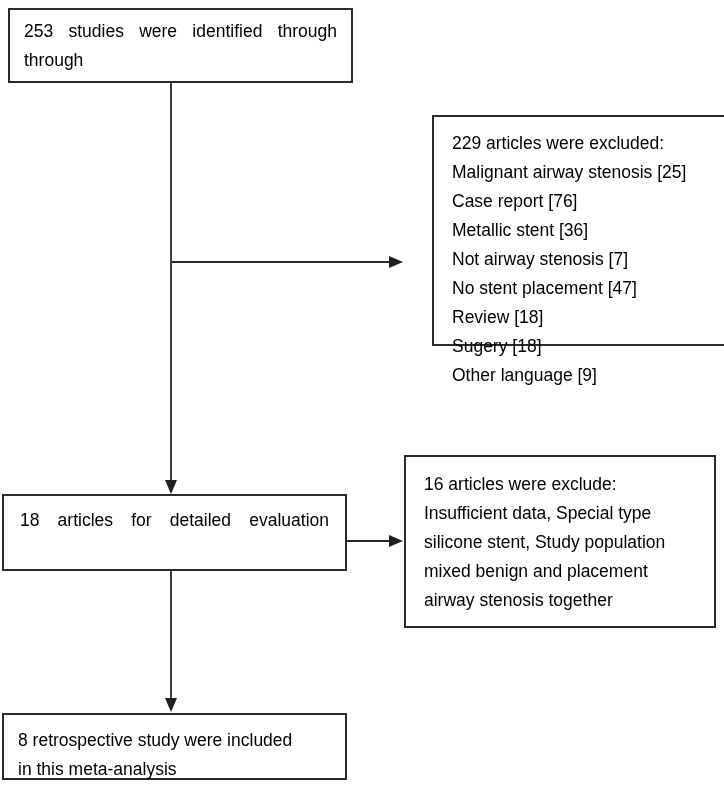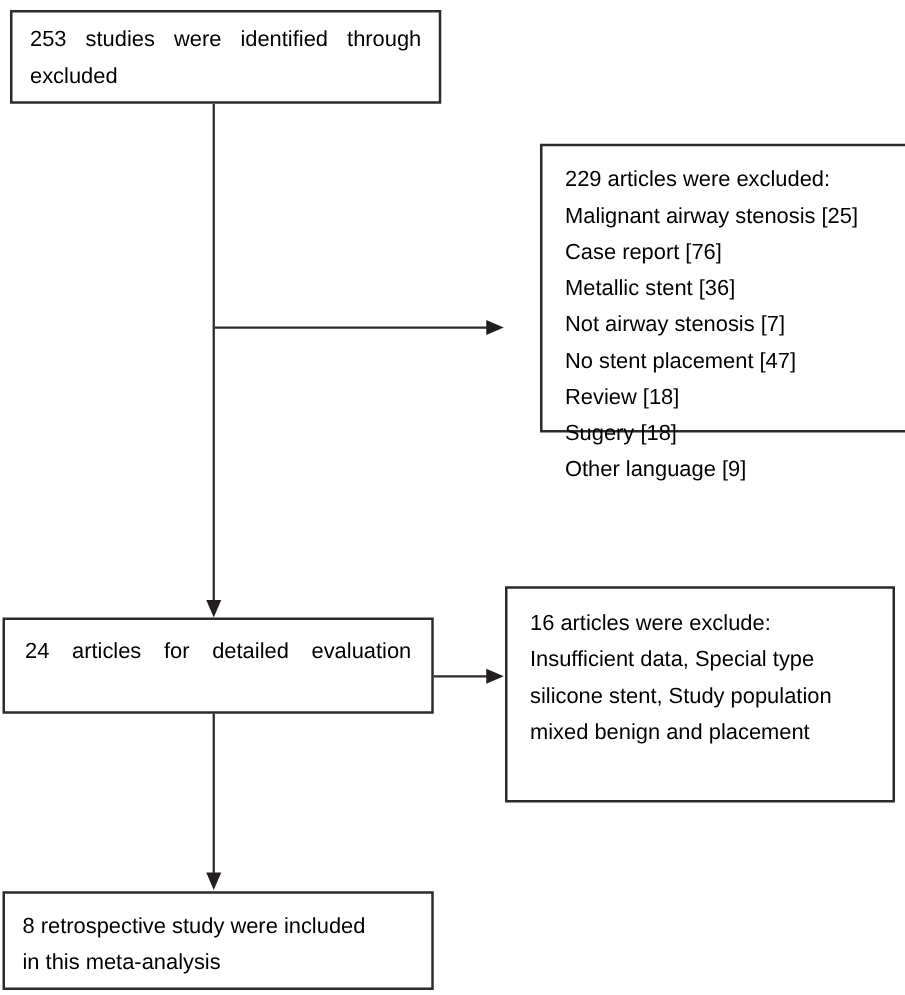--- a/index.html
+++ b/index.html
@@ -28,22 +28,22 @@
     white-space: nowrap;
   }
   .box .line.stretch {
     text-align: justify;
     text-align-last: justify;
     white-space: normal;
   }
   #box-identified   { left: 8px;   top: 8px;   width: 345px; height: 75px;  padding: 7px 14px 0 14px; }
   #box-excluded-229 { left: 432px; top: 115px; width: 313px; height: 231px; padding: 12px 10px 0 18px; }
   #box-detailed     { left: 2px;   top: 494px; width: 345px; height: 77px;  padding: 10px 16px 0 16px; }
-  #box-excluded-16  { left: 404px; top: 469px; width: 312px; height: 173px; padding: 13px 16px 0 18px; }
-  #box-included     { left: 2px;   top: 713px; width: 345px; height: 79px;  padding: 11px 24px 0 14px; }
+  #box-excluded-16  { left: 404px; top: 455px; width: 312px; height: 173px; padding: 13px 16px 0 18px; }
+  #box-included     { left: 2px;   top: 713px; width: 345px; height: 67px;  padding: 11px 24px 0 14px; }
   svg.connectors {
     position: absolute;
     left: 0;
     top: 0;
     width: 724px;
     height: 796px;
     pointer-events: none;
   }
   svg.connectors line {
     stroke: #2b2b2b;
@@ -65,44 +65,45 @@
     <line x1="172" y1="262" x2="391" y2="262"></line>
     <polygon points="389,256 389,268 403,262"></polygon>
     <line x1="171" y1="570" x2="171" y2="700"></line>
     <polygon points="165,698 177,698 171,712"></polygon>
     <line x1="347" y1="541" x2="391" y2="541"></line>
     <polygon points="389,535 389,547 403,541"></polygon>
   </svg>
 
   <div class="box" id="box-identified">
     <div class="line stretch">253 studies were identified through</div>
-    <div class="line">excluded</div>
+    <div class="line">through</div>
   </div>
 
   <div class="box" id="box-excluded-229">
     <div class="line">229 articles were excluded:</div>
     <div class="line">Malignant airway stenosis [25]</div>
     <div class="line">Case report [76]</div>
     <div class="line">Metallic stent [36]</div>
     <div class="line">Not airway stenosis [7]</div>
     <div class="line">No stent placement [47]</div>
     <div class="line">Review [18]</div>
     <div class="line">Sugery [18]</div>
     <div class="line">Other language [9]</div>
   </div>
 
   <div class="box" id="box-detailed">
-    <div class="line stretch">24 articles for detailed evaluation</div>
+    <div class="line stretch">18 articles for detailed evaluation</div>
   </div>
 
   <div class="box" id="box-excluded-16">
     <div class="line">16 articles were exclude:</div>
     <div class="line">Insufficient data, Special type</div>
     <div class="line">silicone stent, Study population</div>
     <div class="line">mixed benign and placement</div>
+    <div class="line">airway stenosis together</div>
   </div>
 
   <div class="box" id="box-included">
     <div class="line">8 retrospective study were included</div>
     <div class="line">in this meta-analysis</div>
   </div>
 
 </div>
 
 </body></html>

